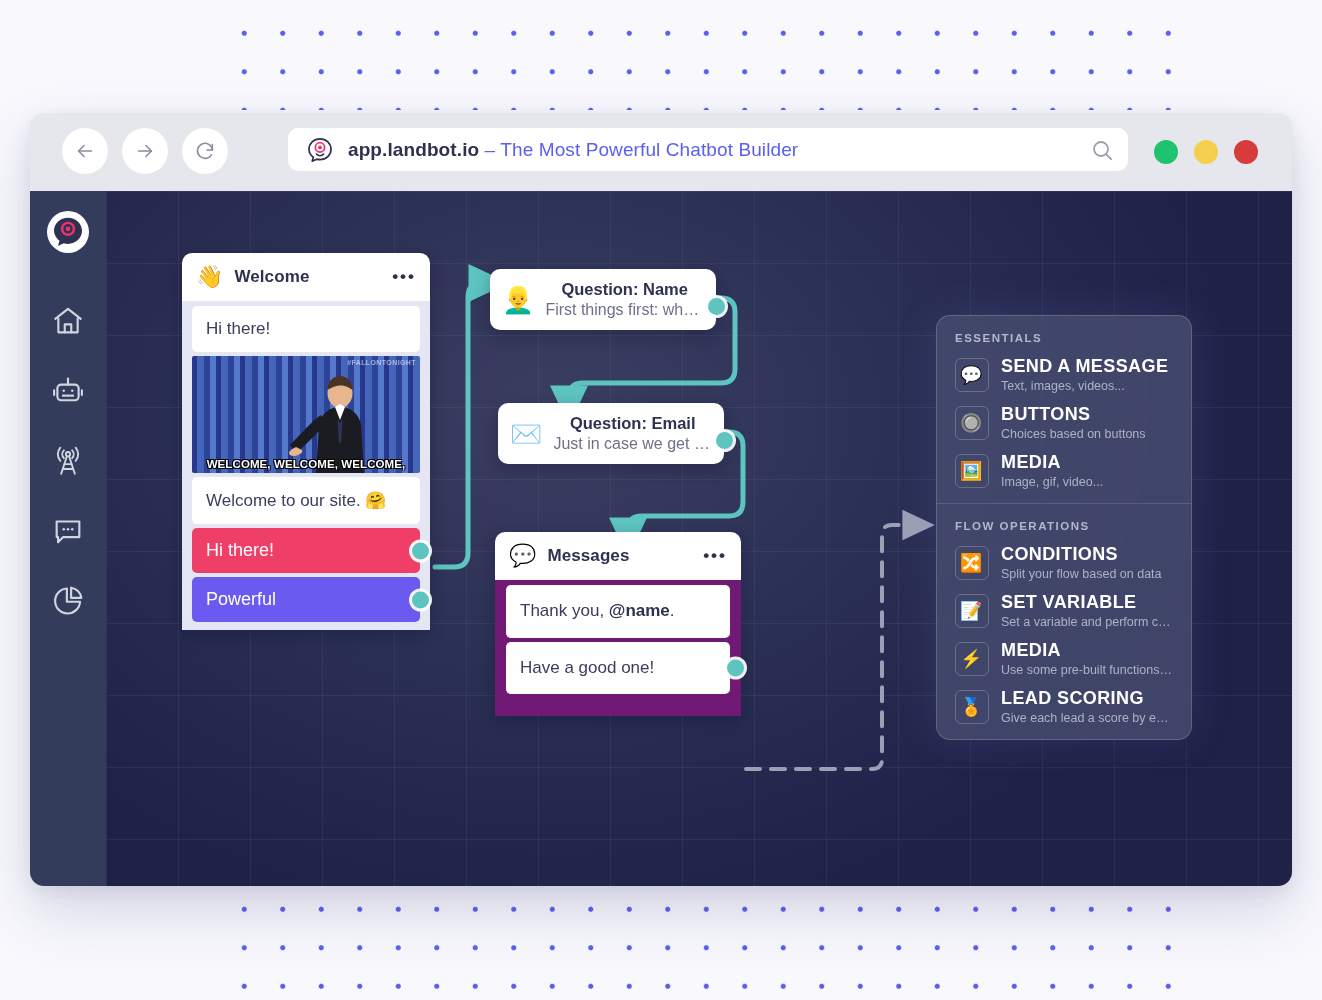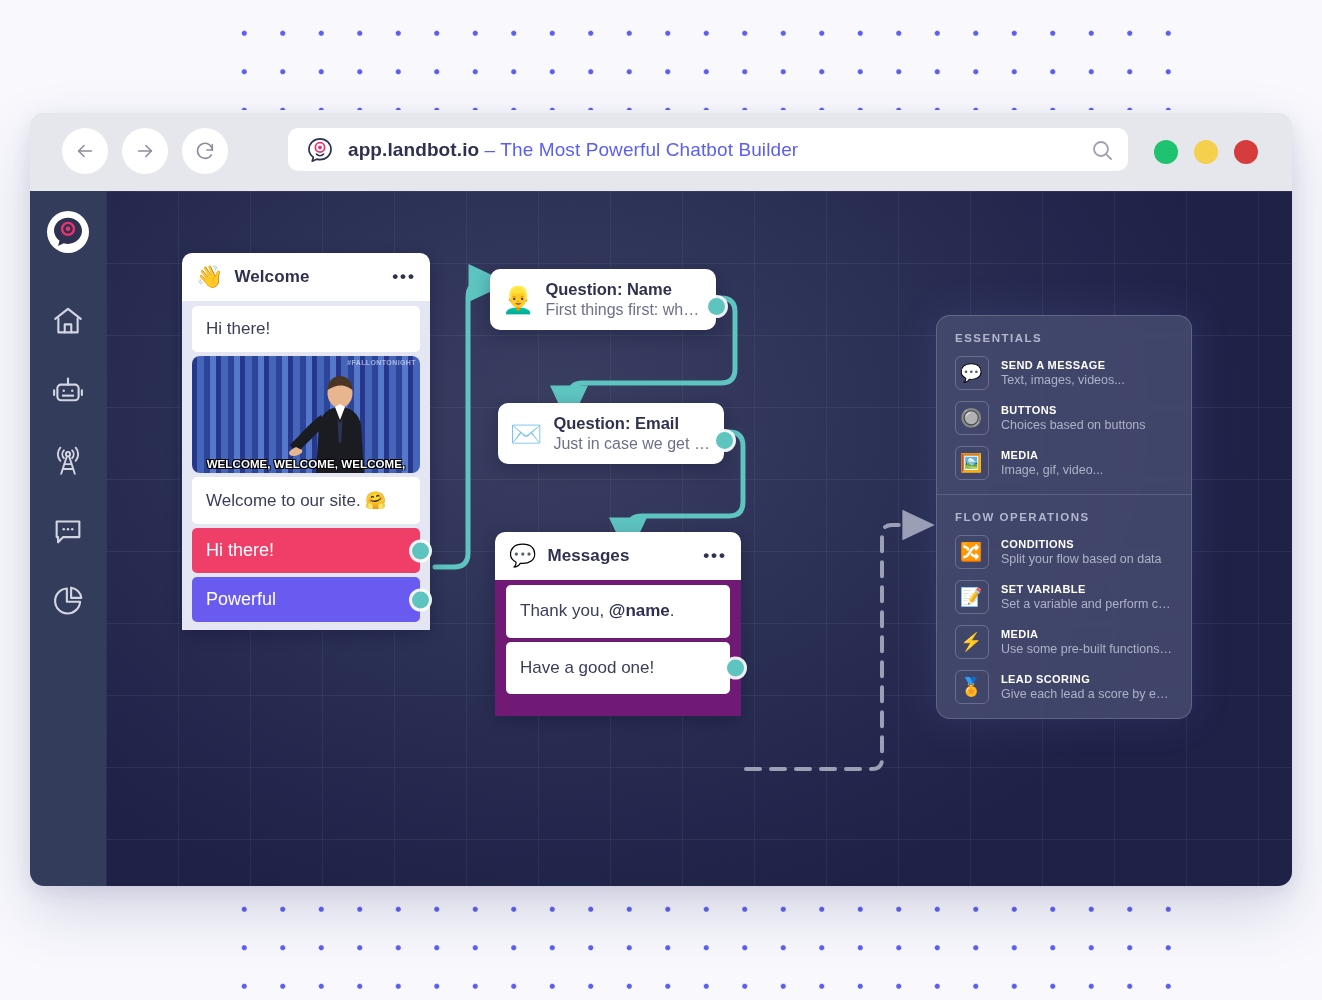--- a/index.html
+++ b/index.html
@@ -122,21 +122,21 @@
   
   #node-welcome { left: 76px; top: 62px; width: 248px; }
   .welcome-body { background: #e4e6f3; padding: 5px 10px 8px; }
   .bubble {
     background: #fff; border-radius: 5px;
     padding: 13px 14px; font-size: 17px; color: #3a3d5c;
     margin-bottom: 4px;
   }
   .gif {
     position: relative; height: 117px; margin-bottom: 4px;
-    border-radius: 8px; overflow: hidden;
+    border-radius: 2px; overflow: hidden;
     background:
       repeating-linear-gradient(to right,
         #27388c 0px, #27388c 5px,
         #4565bb 5px, #4565bb 12px,
         #2c4598 12px, #2c4598 18px,
         #5577cc 18px, #5577cc 24px);
   }
   .gif .tag {
     position: absolute; right: 4px; top: 3px;
     font-size: 7px; font-weight: 700; color: rgba(255,255,255,.55);
@@ -162,21 +162,21 @@
     width: 17px; height: 17px; border-radius: 50%;
     background: #5dc4c0;
     box-shadow: 0 0 0 3px rgba(255,255,255,.92);
   }
 
   
   #node-qname  { left: 384px; top: 78px;  width: 226px; }
   #node-qemail { left: 392px; top: 212px; width: 226px; }
   .q-row { display: flex; align-items: center; padding: 11px 12px; }
   .q-emoji { font-size: 26px; line-height: 1; margin-right: 11px; }
-  .q-txt { min-width: 0; }
+  .q-txt { min-width: 0; text-align: center; }
   .q-title { font-size: 16.5px; font-weight: 700; color: #2e3150; }
   .q-sub {
     font-size: 16px; color: #6d7089; margin-top: 2px;
     white-space: nowrap; overflow: hidden; text-overflow: ellipsis;
   }
 
   
   #node-messages { left: 389px; top: 341px; width: 246px; }
   .msg-body { background: #701a75; padding: 5px 11px 10px; }
   .msg-bubble {
@@ -207,21 +207,21 @@
   .blk:last-child { margin-bottom: 0; }
   .blk-ico {
     width: 34px; height: 34px; flex: 0 0 34px;
     border: 1px solid rgba(255,255,255,.22);
     border-radius: 6px; margin-right: 12px;
     display: flex; align-items: center; justify-content: center;
     font-size: 18px; line-height: 1;
   }
   .blk-txt { min-width: 0; }
   .blk-name {
-    font-size: 11px; font-weight: 700; color: #fff; letter-spacing: .4px;
+    font-size: 18px; font-weight: 700; color: #fff; letter-spacing: .4px;
   }
   .blk-desc {
     font-size: 12.5px; color: #aeb2c9; margin-top: 2px;
     white-space: nowrap; overflow: hidden; text-overflow: ellipsis;
   }
 </style>
 </head>
 <body>
 
 <div id="root">

